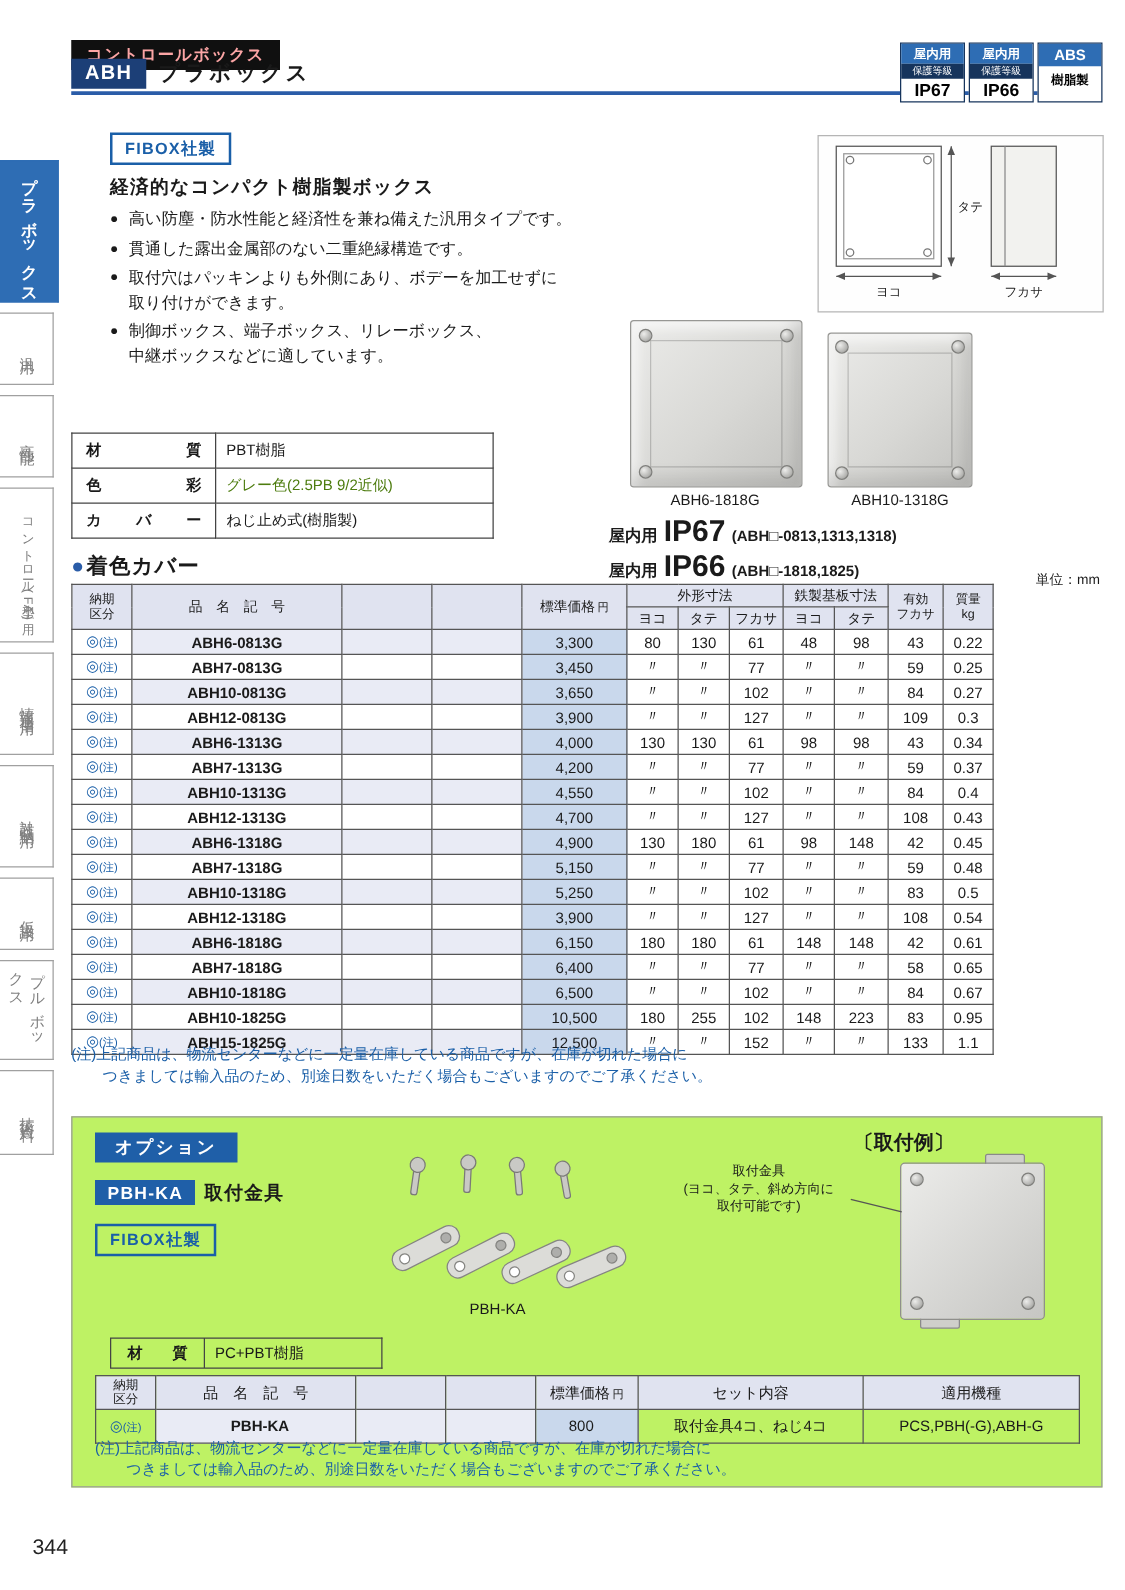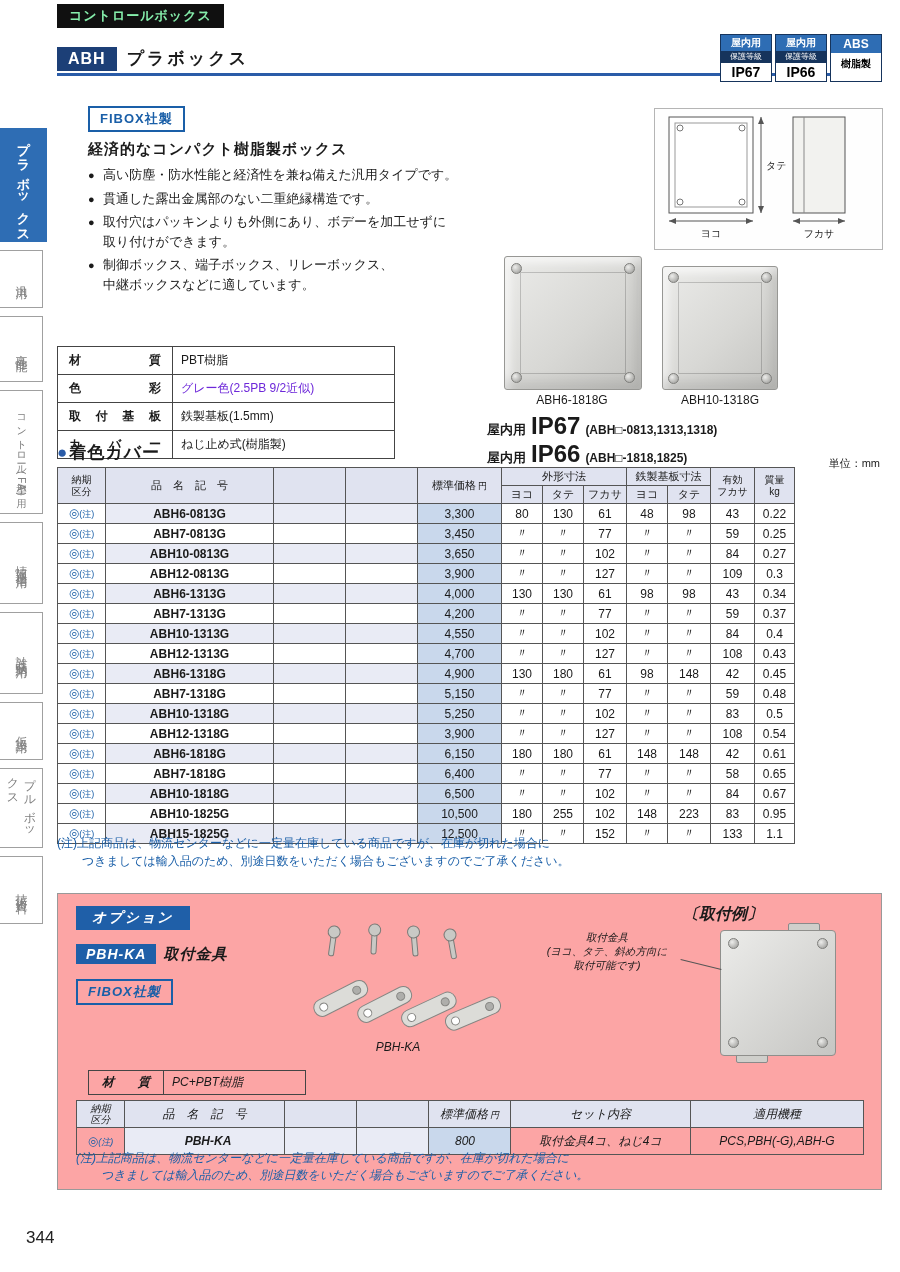--- a/index.html
+++ b/index.html
@@ -1,20 +1,20 @@
 <!DOCTYPE html>
 <html><head>
 <meta charset="utf-8">
 <style>
   html,body{margin:0;padding:0;background:#fff;}
   .page{position:relative;width:900px;height:1272px;background:#fff;overflow:hidden;
     font-family:"Liberation Sans","DejaVu Sans",sans-serif;color:#1a1a1a;}
 
   
-  .cat-tag{position:absolute;left:57px;top:4px;background:#101010;color:#86efac;
+  .cat-tag{position:absolute;left:57px;top:32px;background:#101010;color:#fca5a5;
     font-size:13px;font-weight:bold;padding:3px 12px;letter-spacing:1px;}
   .title-bar{position:absolute;left:57px;top:44px;width:823px;height:29px;
     border-bottom:3px solid #2a5ca8;display:flex;align-items:center;}
   .model-box{background:#1c3f77;color:#fff;font-weight:bold;font-size:16px;padding:3px 11px;letter-spacing:1px;}
   .main-title{font-size:17px;font-weight:bold;margin-left:10px;letter-spacing:3px;}
   .badges{position:absolute;right:18px;top:34px;display:flex;gap:3px;}
   .badge{width:50px;border:1px solid #16345c;text-align:center;background:#fff;}
   .b-top{background:#2e6db4;color:#fff;font-size:10px;font-weight:bold;padding:1px 0;}
   .b-mid{background:#16345c;color:#fff;font-size:8px;padding:0 0 1px;}
   .b-val{color:#000;font-weight:bold;font-size:14px;padding:1px 0;}
@@ -36,21 +36,21 @@
   .intro-heading{position:absolute;left:88px;top:140px;font-size:15px;font-weight:bold;letter-spacing:1px;}
   .bullets{position:absolute;left:88px;top:165px;width:410px;list-style:none;margin:0;padding:0;}
   .bullets li{display:flex;font-size:13px;line-height:1.5;margin-bottom:4px;}
   .bullets .bul{flex:none;width:15px;font-size:11px;padding-top:2px;}
   .bullets .btxt{white-space:pre-line;}
 
   
   .spec-table{position:absolute;left:57px;top:346px;width:338px;border-collapse:collapse;background:#fff;}
   .spec-table th,.spec-table td{border:1px solid #444;font-size:12px;padding:5px 8px;text-align:left;}
   .spec-table th{width:92px;font-weight:bold;text-align:justify;text-align-last:justify;padding:5px 11px;}
-  .blue-text{color:#6d28d9;}
+  .blue-text{color:#4d7c0f;}
 
   
   .diagram{position:absolute;left:654px;top:108px;width:227px;height:140px;border:1px solid #b5b5b5;background:#fefefe;}
   .diagram svg text{font-size:10px;fill:#222;font-family:"Liberation Sans","DejaVu Sans",sans-serif;}
 
   
   .photo{position:absolute;background:linear-gradient(135deg,#ebebe9 0%,#d8d8d5 55%,#c3c3c0 100%);
     border:1px solid #979794;border-radius:3px;box-shadow:inset -6px -8px 12px rgba(0,0,0,.10),inset 5px 6px 9px rgba(255,255,255,.65);}
   .photo .lid{position:absolute;inset:15px;border:1px solid rgba(0,0,0,.18);}
   .screw{position:absolute;width:9px;height:9px;border-radius:50%;border:1px solid #7f7f7c;
@@ -80,21 +80,21 @@
   td.c-delivery .mark{color:#1a5fa8;font-size:12px;}
   td.c-delivery .note-small{color:#1a5fa8;font-size:9px;}
   td.c-name{text-align:left;padding-left:8px;font-weight:bold;font-size:12.5px;}
   td.c-price{text-align:right;padding-right:10px;background:#c9d8ec;}
   td.c-dim{font-size:11.5px;}
   tr.alt td.c-name,tr.alt td.c-blank{background:#e9ebf5;}
   .main-note{position:absolute;left:57px;top:834px;color:#1a5fa8;font-size:12px;line-height:1.5;}
   .note-indent{padding-left:25px;}
 
   
-  .option-panel{position:absolute;left:57px;top:893px;width:823px;height:295px;border:1px solid #999;background:#fca5a5;font-style:italic;}
+  .option-panel{position:absolute;left:57px;top:893px;width:823px;height:295px;border:1px solid #999;background:#bef264;}
   .opt-badge{position:absolute;left:18px;top:12px;background:#1f5fa8;color:#fff;font-size:14px;font-weight:bold;padding:3px 16px;letter-spacing:2px;}
   .pbh-row{position:absolute;left:18px;top:50px;display:flex;align-items:center;}
   .pbh-badge{background:#1f5fa8;color:#fff;font-weight:bold;font-size:14px;padding:2px 10px;letter-spacing:1px;}
   .pbh-title{font-size:15px;font-weight:bold;margin-left:7px;letter-spacing:1px;}
   .maker-badge2{position:absolute;left:18px;top:85px;border:2px solid #1a5fa8;color:#1a5fa8;font-weight:bold;font-size:13px;padding:2px 10px;letter-spacing:1px;}
   .bracket-area{position:absolute;left:235px;top:24px;}
   .bracket-caption{position:absolute;left:235px;top:146px;width:210px;text-align:center;font-size:12px;}
   .example-label{position:absolute;right:118px;top:10px;font-size:16px;font-weight:bold;}
   .example-caption{position:absolute;right:198px;top:36px;width:152px;font-size:10.5px;text-align:center;white-space:pre-line;line-height:1.35;}
   .mount-wrap{position:absolute;right:45px;top:36px;width:116px;height:126px;}
@@ -178,24 +178,20 @@
 
   <table class="spec-table">
     <tbody>
       <tr>
           <th>材質</th>
           <td>PBT樹脂</td>
         </tr>
       <tr>
           <th>色彩</th>
           <td class="blue-text">グレー色(2.5PB 9/2近似)</td>
-        </tr>
-      <tr>
-          <th>取付基板</th>
-          <td>鉄製基板(1.5mm)</td>
         </tr>
       <tr>
           <th>カバー</th>
           <td>ねじ止め式(樹脂製)</td>
         </tr>
     </tbody>
   </table>
 
   <div class="diagram">
     <svg width="225" height="138" viewBox="0 0 225 138">

